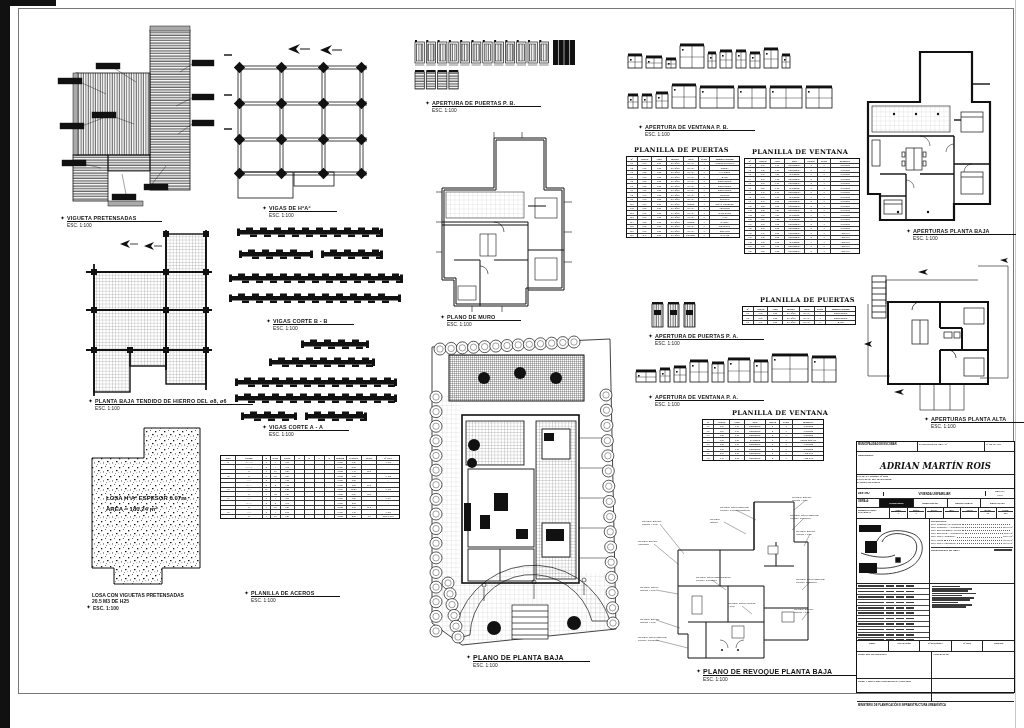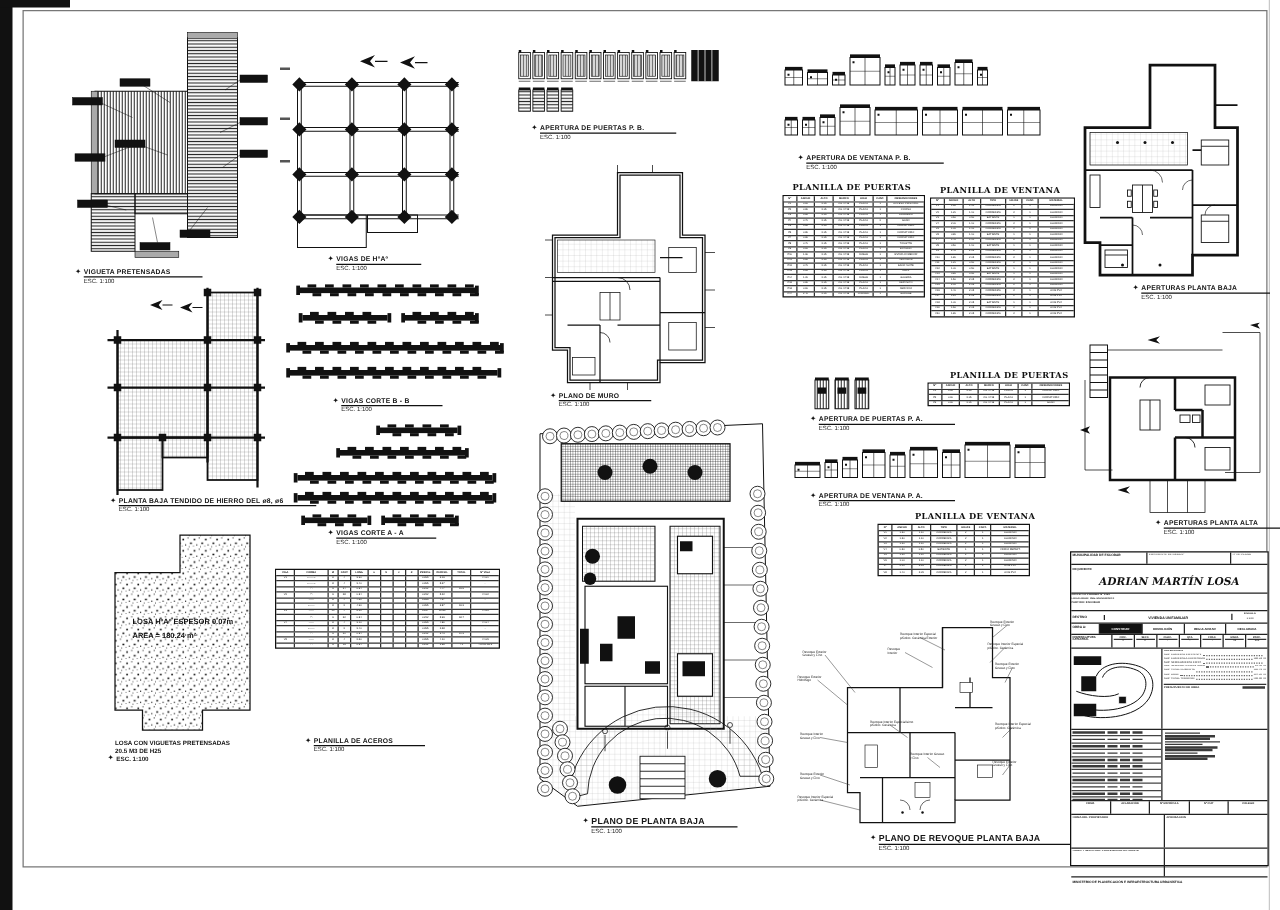--- a/index.html
+++ b/index.html
@@ -1795,21 +1795,21 @@
           <div class="tinytxt">EXPEDIENTE DE OBRA Nº</div>
         </div>
       <div class="tbcell" style="flex:1">
           <div class="tinytxt">Nº DE PLANO</div>
         </div>
     </div>
     <div class="tbrow" style="height:6px;border-bottom:none">
       <div class="tbcell" style="border-right:none"><span class="tinytxt" style="font-weight:bold">REQUIRENTE:</span></div>
     </div>
     <div class="tbrow" style="height:16px;align-items:center;justify-content:center">
-      <div style="font-family:'DejaVu Serif','Liberation Serif',serif;font-style:italic;font-weight:bold;font-size:8.5px;width:100%;text-align:center">ADRIAN MARTÍN LOSA</div>
+      <div style="font-family:'DejaVu Serif','Liberation Serif',serif;font-style:italic;font-weight:bold;font-size:8.5px;width:100%;text-align:center">ADRIAN MARTÍN ROIS</div>
     </div>
     <div class="tbrow" style="height:13px;flex-direction:column;border-bottom:.6px solid #222">
       <div class="tinytxt" style="font-weight:bold">CALLE: LA PRUEBA Nº 1190</div>
       <div class="tinytxt" style="font-weight:bold">LOCALIDAD: ING. MASCHWITZ</div>
       <div class="tinytxt" style="font-weight:bold">PARTIDO: ESCOBAR</div>
     </div>
     <div class="tbrow" style="height:9px;align-items:center">
       <div class="tbcell tbl" style="width:24px">DESTINO</div>
       <div class="tbcell" style="flex:1;text-align:center;font-size:2.8px;font-weight:bold">VIVIENDA UNIFAMILIAR</div>
       <div class="tbcell" style="width:26px;text-align:center">

